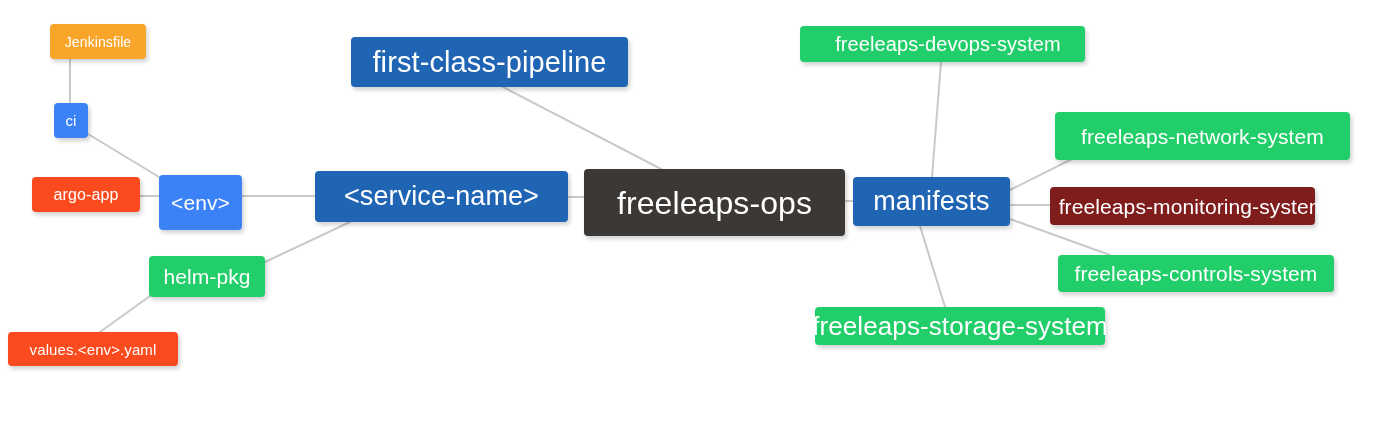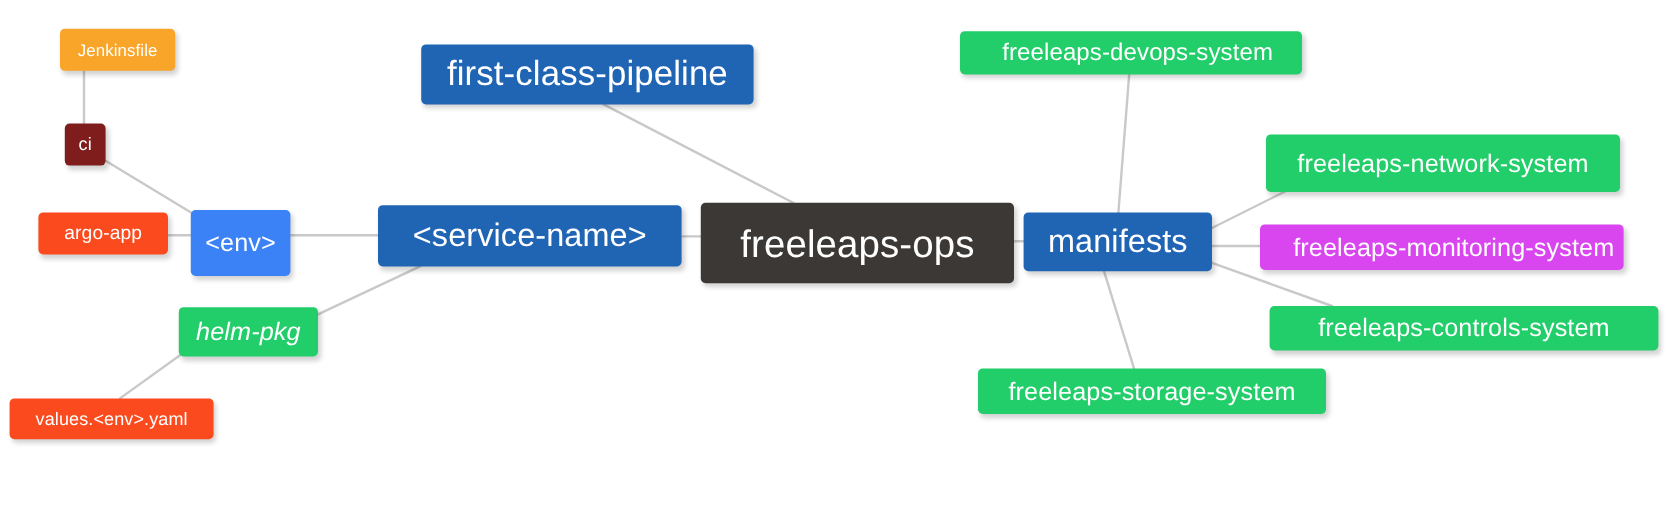--- a/index.html
+++ b/index.html
@@ -63,30 +63,30 @@
       <line class="edge" x1="932" y1="177" x2="941" y2="62" stroke="#c9c9c9"></line>
       <line class="edge" x1="1010" y1="190" x2="1090" y2="150" stroke="#c9c9c9"></line>
       <line class="edge" x1="1010" y1="205" x2="1050" y2="205" stroke="#c9c9c9"></line>
       <line class="edge" x1="1010" y1="219" x2="1110" y2="255" stroke="#c9c9c9"></line>
       <line class="edge" x1="920" y1="226" x2="945" y2="307" stroke="#c9c9c9"></line>
     </svg>
   <div id="node-layer">
       <div class="node" style="left: 22px; top: 24px; width: 96px; height: 35px; background: rgb(249, 165, 42); font-size: 14px; margin-left: 28px;">
         <span class="node-label">Jenkinsfile</span>
       </div>
-      <div class="node" style="left: 54px; top: 103px; width: 34px; height: 35px; background: #7f1d1d; font-size: 15px;">
+      <div class="node" style="left: 54px; top: 103px; width: 34px; height: 35px; background: #3b82f6; font-size: 15px;">
         <span class="node-label">ci</span>
       </div>
       <div class="node" style="left: 32px; top: 177px; width: 108px; height: 35px; background: rgb(251, 74, 30); font-size: 16px;">
         <span class="node-label">argo-app</span>
       </div>
       <div class="node" style="left: 159px; top: 175px; width: 83px; height: 55px; background: #3b82f6; font-size: 21px;">
         <span class="node-label">&lt;env&gt;</span>
       </div>
-      <div class="node" style="left: 149px; top: 256px; width: 116px; height: 41px; background: rgb(33, 206, 105); font-size: 21px; font-style: italic;">
+      <div class="node" style="left: 149px; top: 256px; width: 116px; height: 41px; background: rgb(33, 206, 105); font-size: 21px;">
         <span class="node-label">helm-pkg</span>
       </div>
       <div class="node" style="left: 8px; top: 332px; width: 170px; height: 34px; background: rgb(251, 74, 30); font-size: 15px; text-align: center;">
         <span class="node-label">values.&lt;env&gt;.yaml</span>
       </div>
       <div class="node" style="left: 315px; top: 37px; width: 277px; height: 50px; background: rgb(32, 100, 180); font-size: 29px; margin-left: 36px;">
         <span class="node-label">first-class-pipeline</span>
       </div>
       <div class="node" style="left: 315px; top: 171px; width: 253px; height: 51px; background: rgb(32, 100, 180); font-size: 27px;">
         <span class="node-label">&lt;service-name&gt;</span>
@@ -96,23 +96,23 @@
       </div>
       <div class="node" style="left: 853px; top: 177px; width: 157px; height: 49px; background: rgb(32, 100, 180); font-size: 27px;">
         <span class="node-label">manifests</span>
       </div>
       <div class="node" style="left: 800px; top: 26px; width: 285px; height: 36px; background: rgb(33, 206, 105); font-size: 20px; padding-left: 11px;">
         <span class="node-label">freeleaps-devops-system</span>
       </div>
       <div class="node" style="left: 1055px; top: 112px; width: 295px; height: 48px; background: rgb(33, 206, 105); font-size: 21px;">
         <span class="node-label">freeleaps-network-system</span>
       </div>
-      <div class="node" style="left: 1050px; top: 187px; width: 303px; height: 38px; background: #d946ef; font-size: 21px; padding-left: 20px;">
+      <div class="node" style="left: 1050px; top: 187px; width: 265px; height: 38px; background: #7f1d1d; font-size: 21px; padding-left: 20px;">
         <span class="node-label">freeleaps-monitoring-system</span>
       </div>
-      <div class="node" style="left: 1058px; top: 255px; width: 324px; height: 37px; background: rgb(33, 206, 105); font-size: 21px;">
+      <div class="node" style="left: 1058px; top: 255px; width: 276px; height: 37px; background: rgb(33, 206, 105); font-size: 21px;">
         <span class="node-label">freeleaps-controls-system</span>
       </div>
-      <div class="node" style="left: 815px; top: 307px; width: 290px; height: 38px; background: rgb(33, 206, 105); font-size: 21px; align-items: center;">
+      <div class="node" style="left: 815px; top: 307px; width: 290px; height: 38px; background: rgb(33, 206, 105); font-size: 26px; align-items: center;">
         <span class="node-label">freeleaps-storage-system</span>
       </div>
     </div>
 </div>
 
 </body></html>

